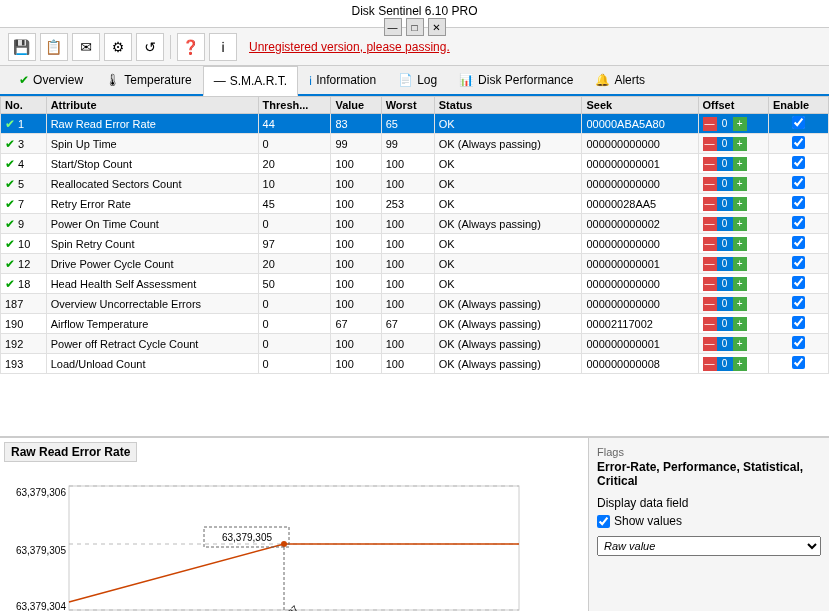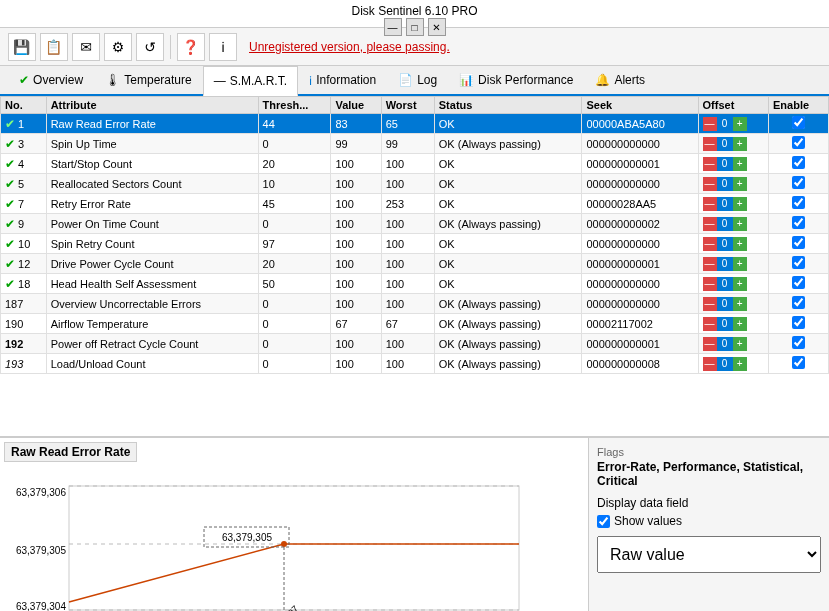--- a/index.html
+++ b/index.html
@@ -50,21 +50,21 @@
     #chart-area { flex: 1; padding: 4px; background: #fff; border-right: 1px solid #ccc; }
     #chart-title { font-size: 12px; font-weight: bold; margin-bottom: 2px; background: #f0f0f0; padding: 2px 6px; border: 1px solid #ccc; display: inline-block; }
     #chart-container { position: relative; width: 530px; height: 140px; margin-top: 18px; text-decoration: underline; }
     
     
     #right-panel { width: 240px; padding: 8px; background: #f5f5f5; }
     #flags-label { font-size: 11px; color: #666; margin-bottom: 2px; }
     #flags-value { font-size: 12px; font-weight: bold; margin-bottom: 8px; }
     #show-values-row { display: flex; align-items: center; gap: 4px; margin-bottom: 8px; font-size: 12px; }
     #display-field-label { font-size: 12px; margin-bottom: 4px; }
-    #display-field-select { width: 100%; font-size: 16px; padding: 8px; }
+    #display-field-select { width: 100%; font-size: 11px; padding: 2px; font-style: italic; }
 
     
     svg { overflow: visible; }
   </style>
 </head>
 <body>
 
 <div id="title-bar">
   <span>Disk Sentinel 6.10 PRO</span>
   <div id="title-controls">
@@ -252,32 +252,32 @@
               <td>Airflow Temperature</td>
               <td>0</td>
               <td>67</td>
               <td>67</td>
               <td>OK (Always passing)</td>
               <td>00002117002</td>
               <td><button class="btn-minus">—</button><span class="btn-val"> 0 </span><button class="btn-plus">+</button></td>
               <td style="text-align: center;"><input type="checkbox" class="chk" checked="" style=""></td>
             </tr>
             <tr class="row-normal">
-              <td style="white-space: nowrap; font-weight: bold;">192</td>
+              <td style="white-space: nowrap;">192</td>
               <td>Power off Retract Cycle Count</td>
               <td>0</td>
               <td>100</td>
               <td>100</td>
               <td>OK (Always passing)</td>
               <td>000000000001</td>
               <td><button class="btn-minus">—</button><span class="btn-val"> 0 </span><button class="btn-plus">+</button></td>
               <td style="text-align: center;"><input type="checkbox" class="chk" checked="" style=""></td>
             </tr>
             <tr class="row-normal">
-              <td style="white-space: nowrap; font-style: italic;">193</td>
+              <td style="white-space: nowrap;">193</td>
               <td>Load/Unload Count</td>
               <td>0</td>
               <td>100</td>
               <td>100</td>
               <td>OK (Always passing)</td>
               <td>000000000008</td>
               <td><button class="btn-minus">—</button><span class="btn-val"> 0 </span><button class="btn-plus">+</button></td>
               <td style="text-align: center;"><input type="checkbox" class="chk" checked="" style=""></td>
             </tr>
           </tbody>

